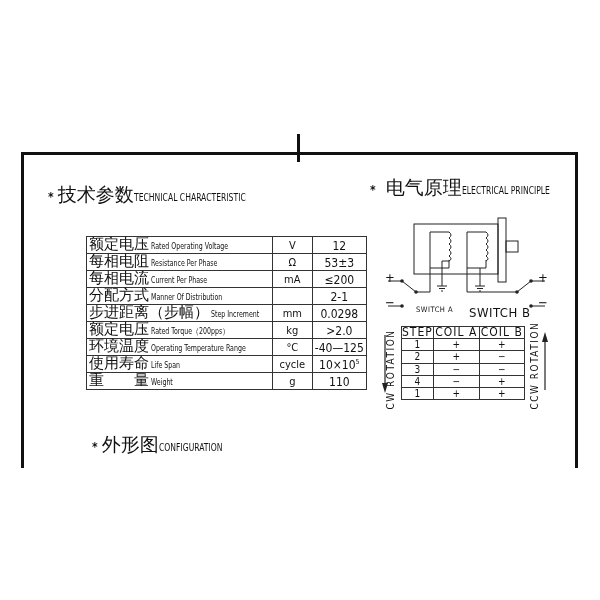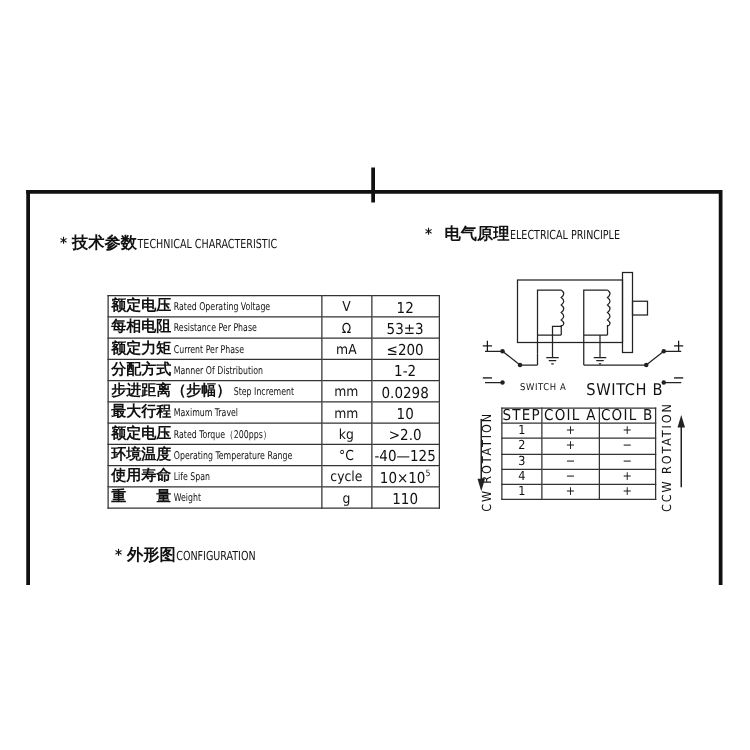--- a/index.html
+++ b/index.html
@@ -3,30 +3,30 @@
 <meta charset="utf-8">
 <style>
   html,body{margin:0;padding:0;background:#ffffff;}
   body{width:600px;height:600px;position:relative;overflow:hidden;font-family:"DejaVu Sans Condensed","DejaVu Sans",sans-serif;color:#111;}
   .abs{position:absolute;}
   .frame-top{left:21px;top:152px;width:556px;height:3px;background:#111;}
   .frame-left{left:21px;top:152px;width:3px;height:316px;background:#111;}
   .frame-right{left:575px;top:152px;width:3px;height:316px;background:#111;}
   .center-tick{left:297px;top:134px;width:3px;height:28px;background:#111;}
   .heading{font-size:12px;white-space:nowrap;letter-spacing:0px;line-height:14px;}
-  .heading .cn{font-size:13px;font-weight:bold;font-family:"DejaVu Sans",sans-serif;}
+  .heading .cn{font-size:19px;font-weight:normal;font-family:"DejaVu Sans",sans-serif;}
   .heading .en{font-size:10px;font-family:"DejaVu Sans Condensed","DejaVu Sans",sans-serif;transform:scaleX(0.85);display:inline-block;transform-origin:left center;}
   .star{font-weight:bold;margin-right:4px;font-size:12px;}
 
   table.spec{position:absolute;left:86px;top:236px;border-collapse:collapse;border:1.5px solid #222;}
   table.spec td{border:1px solid #333;height:14.8px;padding:0 2px;font-size:11px;line-height:13px;white-space:nowrap;}
   table.spec td.name{width:154px;}
   table.spec td.unit{width:35px;text-align:center;}
   table.spec td.val{width:49px;text-align:center;font-size:12px;margin-left:48px;}
-  .name .cn{font-weight:bold;font-size:12px;font-family:"DejaVu Sans",sans-serif;}
+  .name .cn{font-weight:normal;font-size:15px;font-family:"DejaVu Sans",sans-serif;}
   .name .en{font-size:8.5px;display:inline-block;transform:scaleX(0.82);transform-origin:left center;margin-left:2px;font-family:"DejaVu Sans Condensed","DejaVu Sans",sans-serif;}
   sup{font-size:7px;}
 
   table.steps{position:absolute;left:401px;top:326px;border-collapse:collapse;border:1.5px solid #222;}
   table.steps td{border:1px solid #333;height:11.2px;padding:0;font-size:10px;line-height:11px;text-align:center;}
   table.steps td.c0{width:27px;}
   table.steps td.c1{width:45px;}
   table.steps td.c2{width:44px;margin-left:13px;}
   table.steps tr.hdr td{font-size:12px;letter-spacing:1px;}
   .vert{position:absolute;font-size:10px;letter-spacing:1.5px;white-space:nowrap;}
@@ -49,40 +49,35 @@
         <td class="name"><span class="cn">额定电压</span><span class="en">Rated Operating Voltage</span></td>
         <td class="unit">V</td>
         <td class="val"><span>12</span><sup></sup></td>
       </tr>
       <tr>
         <td class="name"><span class="cn">每相电阻</span><span class="en">Resistance Per Phase</span></td>
         <td class="unit">Ω</td>
         <td class="val"><span>53±3</span><sup></sup></td>
       </tr>
       <tr>
-        <td class="name"><span class="cn">额定力矩</span><span class="en">Current Per Phase</span></td>
+        <td class="name"><span class="cn">每相电流</span><span class="en">Current Per Phase</span></td>
         <td class="unit">mA</td>
         <td class="val"><span>≤200</span><sup></sup></td>
       </tr>
       <tr>
         <td class="name"><span class="cn">分配方式</span><span class="en">Manner Of Distribution</span></td>
         <td class="unit"></td>
-        <td class="val"><span>1-2</span><sup></sup></td>
+        <td class="val"><span>2-1</span><sup></sup></td>
       </tr>
       <tr>
         <td class="name"><span class="cn">步进距离（步幅）</span><span class="en">Step Increment</span></td>
         <td class="unit">mm</td>
         <td class="val"><span>0.0298</span><sup></sup></td>
       </tr>
       <tr>
-        <td class="name"><span class="cn">最大行程</span><span class="en">Maximum Travel</span></td>
-        <td class="unit">mm</td>
-        <td class="val"><span>10</span><sup></sup></td>
-      </tr>
-      <tr>
         <td class="name"><span class="cn">额定电压</span><span class="en">Rated Torque（200pps）</span></td>
         <td class="unit">kg</td>
         <td class="val"><span>&gt;2.0</span><sup></sup></td>
       </tr>
       <tr>
         <td class="name"><span class="cn">环境温度</span><span class="en">Operating Temperature Range</span></td>
         <td class="unit">°C</td>
         <td class="val"><span>-40—125</span><sup></sup></td>
       </tr>
       <tr>
@@ -91,21 +86,21 @@
         <td class="val"><span>10×10</span><sup>5</sup></td>
       </tr>
       <tr>
         <td class="name"><span class="cn">重　　量</span><span class="en">Weight</span></td>
         <td class="unit">g</td>
         <td class="val"><span>110</span><sup></sup></td>
       </tr>
     </tbody>
 </table>
 
-<div class="abs heading" style="left:340px;top:180px;">
+<div class="abs heading" style="left:370px;top:180px;">
   <span class="star" style="margin-right:10px;">*</span><span class="cn">电气原理</span><span class="en">ELECTRICAL PRINCIPLE</span>
 </div>
 
 <svg class="abs" style="left:380px;top:210px;" width="180" height="110" viewBox="0 0 180 110">
   <g stroke="#222" stroke-width="1" fill="none">
 
     <rect x="34" y="14" width="84" height="50"></rect>
 
     <rect x="118" y="8" width="8" height="64"></rect>
 

